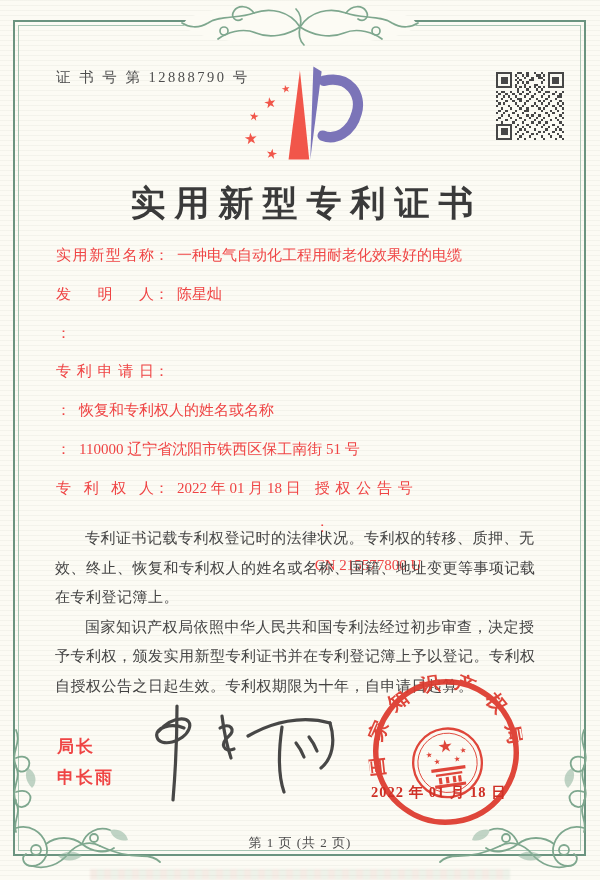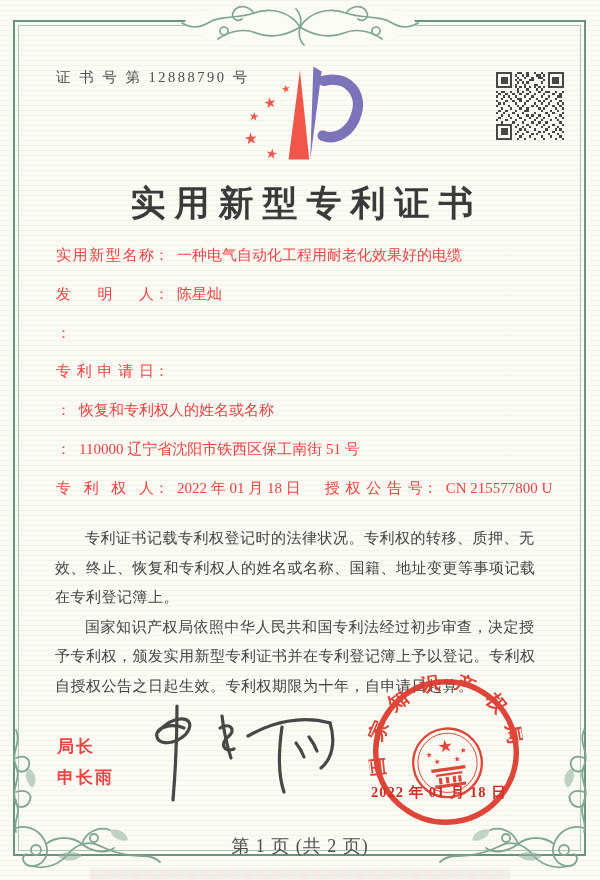--- a/index.html
+++ b/index.html
@@ -30,40 +30,40 @@
   .logo{position:absolute;left:240px;top:64px;width:124px;height:104px;}
   .qr{position:absolute;left:496px;top:71px;width:68px;height:70px;}
   .title{
     position:absolute;left:0;right:0;top:180px;
     text-align:center;font-size:35px;font-weight:600;letter-spacing:9px;color:#3a3a3a;padding-left:13px;
   }
   .fields{position:absolute;left:56px;right:30px;top:236px;font-size:15px;color:#ef4444;}
   .row{display:flex;align-items:baseline;height:38.8px;line-height:38.8px;white-space:nowrap;}
   .lbl{display:inline-block;width:98px;text-align:justify;text-align-last:justify;}
   .colon{margin-right:8px;}
-  .pair2{margin-left:24px;display:flex;align-items:flex-start;}
+  .pair2{margin-left:14px;display:flex;align-items:flex-start;flex-direction:column;}
   .statements{
     position:absolute;left:55px;right:52px;top:524px;
     font-size:15px;line-height:29.5px;color:#434343;
     font-style:oblique 7deg;
   }
   .statements p{margin:0;text-indent:2em;letter-spacing:.5px;}
   .director{
     position:absolute;left:57px;top:731px;
     font-size:17px;line-height:31px;font-weight:600;color:#ef4444;letter-spacing:2px;
   }
   .signature{position:absolute;left:132px;top:700px;width:215px;height:110px;}
   .seal{position:absolute;left:368px;top:674px;width:156px;height:156px;transform:rotate(-8deg);opacity:.93;}
   .seal-date{
     position:absolute;left:371px;top:783px;width:170px;
     font-size:14.5px;font-weight:700;color:#cf3026;letter-spacing:1px;white-space:nowrap;
   }
   .footer{
     position:absolute;left:0;right:0;top:834px;text-align:center;
-    font-size:18px;color:#4c4c4c;letter-spacing:1px;
+    font-size:13px;color:#4c4c4c;letter-spacing:1px;
   }
   .under-edge{
     position:absolute;left:90px;right:90px;bottom:0;height:11px;opacity:.35;
     background:repeating-linear-gradient(90deg, rgba(196,130,128,.35) 0 7px, rgba(120,165,140,.30) 7px 14px);
     filter:blur(1px);
   }
   .ornament-top{position:absolute;left:178px;top:1px;width:244px;height:48px;}
   .ornament-bl{position:absolute;left:2px;bottom:2px;width:160px;height:150px;}
   .ornament-br{position:absolute;right:2px;bottom:2px;width:160px;height:150px;transform:scaleX(-1);}
 </style>

